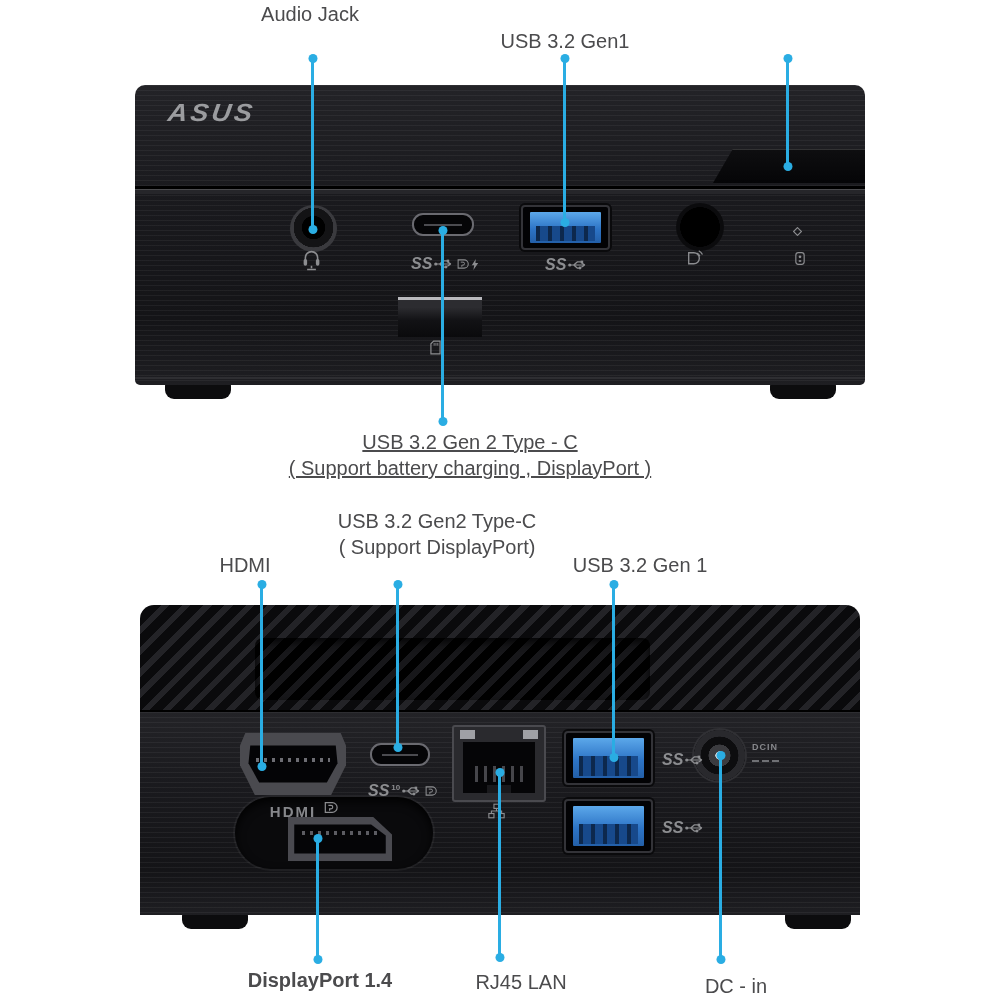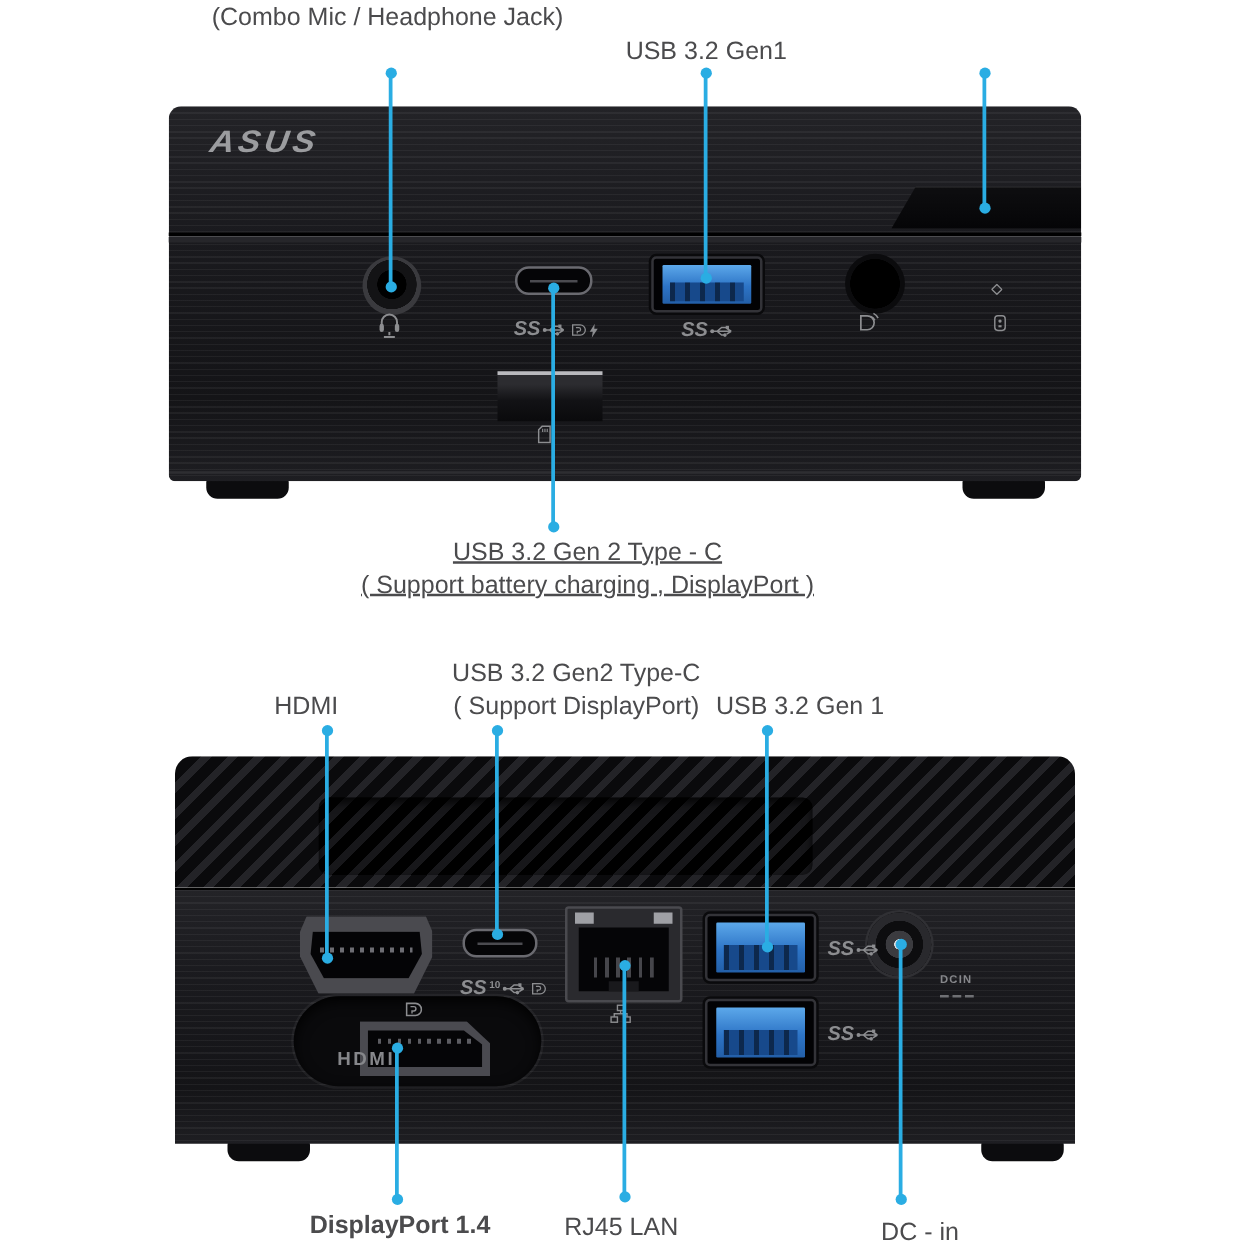--- a/index.html
+++ b/index.html
@@ -51,21 +51,21 @@
   .rj45 .opening { position:absolute; left:9px; right:9px; top:15px; bottom:7px; background:#050507; }
   .rj45 .pins { position:absolute; left:16%; right:16%; top:48%; height:30%;
       background-image:repeating-linear-gradient(90deg,#46464b 0 3px, rgba(0,0,0,0) 3px 9px); }
   .rj45 .clip { position:absolute; left:34%; right:34%; bottom:0; height:16%; background:#19191c; }
   .hdmi-outer { position:absolute; background:#4a4a4f; z-index:5; display:flex; align-items:center; justify-content:center;
       clip-path:polygon(5% 0,95% 0,100% 20%,100% 52%,86% 100%,14% 100%,0 52%,0 20%); }
   .hdmi-inner { width:84%; height:60%; background:#040406; position:relative;
       clip-path:polygon(2% 0,98% 0,100% 48%,88% 100%,12% 100%,0 48%); }
   .hdmi-pins { position:absolute; left:9%; right:9%; top:34%; height:4px;
       background-image:repeating-linear-gradient(90deg,#6d6d73 0 3px, rgba(0,0,0,0) 3px 8px); }
-  .port-text { position:absolute; color:#86878b; font-weight:700; z-index:6;margin-top:36px; }
+  .port-text { position:absolute; color:#86878b; font-weight:700; z-index:6; }
   .dcin-jack { position:absolute; border-radius:50%; z-index:5; box-shadow:0 0 0 2px #303034;
       background:radial-gradient(circle, #dcdcde 0 11%, #3b3b3f 12% 30%, #0d0d0f 31% 52%, #29292d 53% 70%, #0a0a0c 71%); }
   .dcin-bars { margin-top:2px; }
   .dcin-bars span { display:inline-block; width:7px; height:2px; background:#6f7074; margin-right:3px; }
   .dp-recess { position:absolute; background:#0a0a0c; border-radius:36px; z-index:4;
       box-shadow:0 0 0 2px rgba(255,255,255,0.05), inset 0 4px 10px rgba(0,0,0,0.9); }
   .dp-port { position:absolute; background:#4a4a50; z-index:5; display:flex; align-items:center; justify-content:center;
       clip-path:polygon(0 0,82% 0,100% 40%,100% 100%,0 100%); }
   .dp-port-inner { width:88%; height:66%; background:#050507; position:relative;
       clip-path:polygon(0 0,84% 0,100% 38%,100% 100%,0 100%); }
@@ -83,21 +83,21 @@
   .porticon { position:absolute; display:flex; align-items:center; gap:2px; color:#8c8d90; z-index:6; }
   .ss { font-size:16px; font-weight:700; font-style:italic; line-height:1; }
   .sup { font-size:8px; font-weight:700; position:relative; top:-4px; }
 </style>
 </head>
 <body>
 
 <div id="canvas">
 
   <div class="callout" style="left:310px; top:1px;">
-    <div>(Combo Mic / Headphone Jack)</div>
+    <div>Audio Jack</div>
   </div>
   <div class="callout" style="left:565px; top:28px;">USB 3.2 Gen1</div>
 
   <div class="leader" style="left:311px; top:58px; height:172px;"></div>
   <div class="leader" style="left:563px; top:58px; height:165px;"></div>
   <div class="leader" style="left:786px; top:58px; height:109px;"></div>
   <div class="leader" style="left:441px; top:230px; height:192px;"></div>
 
   <div class="device" style="left:135px; top:85px; width:730px; height:316px;">
     <div class="foot" style="left:30px; top:298px;"></div>
@@ -188,21 +188,21 @@
       </div>
     </div>
   </div>
 
   <div class="callout" style="left:470px; top:429px;text-decoration:underline;">
     <div>USB 3.2 Gen 2 Type - C</div>
     <div>( Support battery charging , DisplayPort )</div>
   </div>
 
   <div class="callout" style="left:245px; top:552px;">HDMI</div>
-  <div class="callout" style="left:437px; top:526px;margin-left:24px;">
+  <div class="callout" style="left:437px; top:508px;">
     <div>USB 3.2 Gen2 Type-C</div>
     <div>( Support DisplayPort)</div>
   </div>
   <div class="callout" style="left:640px; top:552px;">USB 3.2 Gen 1</div>
 
   <div class="leader" style="left:260px; top:584px; height:183px;"></div>
   <div class="leader" style="left:396px; top:584px; height:164px;"></div>
   <div class="leader" style="left:612px; top:584px; height:174px;"></div>
 
   <div class="device" style="left:140px; top:605px; width:720px; height:326px;">
@@ -308,16 +308,16 @@
           <div class="dp-pins"></div>
         </div>
     </div>
   </div>
 
   <div class="leader" style="left:316px; top:838px; height:122px;"></div>
   <div class="leader" style="left:498px; top:772px; height:186px;"></div>
   <div class="leader" style="left:719px; top:755px; height:205px;"></div>
 
   <div class="callout" style="left:320px; top:967px;font-weight:bold;">DisplayPort 1.4</div>
-  <div class="callout" style="left:497px; top:969px;">RJ45 LAN</div>
+  <div class="callout" style="left:521px; top:969px;">RJ45 LAN</div>
   <div class="callout" style="left:736px; top:973px;text-align:right;">DC - in</div>
 
 </div>
 
 </body></html>

